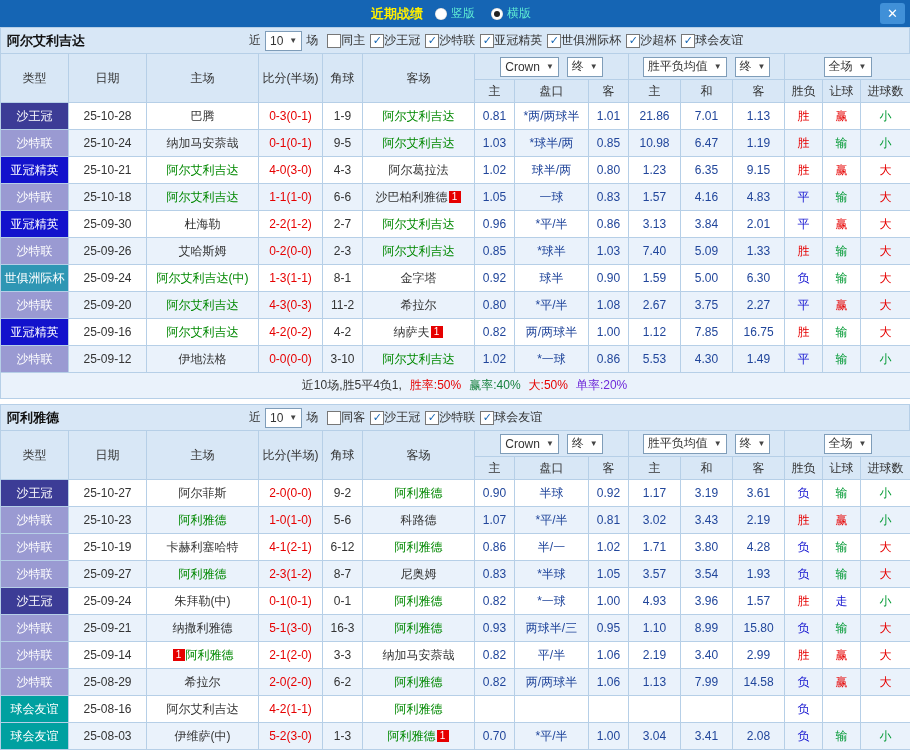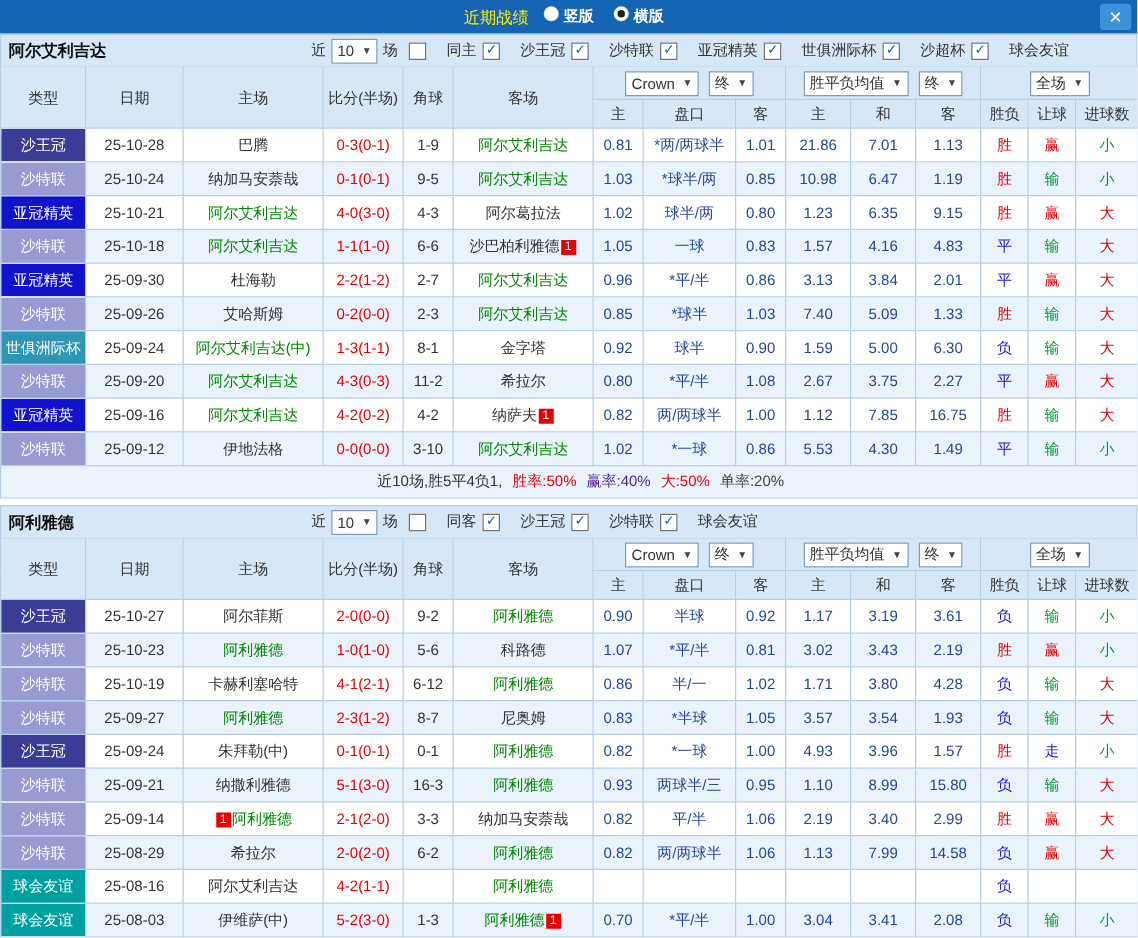--- a/index.html
+++ b/index.html
@@ -1,28 +1,28 @@
 <!DOCTYPE html>
 <html style="--topbar-bg: #1565b4; --title-yellow: #ffee00; --header-bg: #d8e7f6; --row-alt: #eaf2fb; --border: #b6cfe7; --score-red: #e60000; --odds-blue: #21469b; --team-green: #008800;"><head>
 <meta charset="utf-8">
 <style>
   html,body{margin:0;padding:0;}
   body{width:910px;background:#fff;color:#333;font-family:"Liberation Sans","DejaVu Sans",sans-serif;font-size:12px;}
   .topbar{height:27px;background:var(--topbar-bg,#1565b4);display:flex;align-items:center;justify-content:center;position:relative;}
-  .topbar .title{color:var(--title-yellow,#ffee00);font-weight:normal;font-size:13px;margin-right:4px;}
-  .radio{display:inline-flex;gap:4px;color:#ffffff;margin:0 8px;cursor:pointer;font-weight:bold;}
+  .topbar .title{color:var(--title-yellow,#ffee00);font-weight:bold;font-size:13px;margin-right:4px;}
+  .radio{display:inline-flex;align-items:center;gap:4px;color:#5eead4;margin:0 8px;cursor:pointer;}
   .rdot{width:12px;height:12px;border-radius:50%;background:#fff;box-shadow:inset 0 0 1px #888;position:relative;}
   .rdot.on::after{content:"";position:absolute;left:3px;top:3px;width:6px;height:6px;border-radius:50%;background:#222;}
   .close-btn{position:absolute;right:5px;top:3px;width:25px;height:21px;background:#4090d8;border-radius:3px;color:#fff;font-size:13px;line-height:21px;text-align:center;cursor:pointer;font-weight:bold;}
   .section-bar{height:25px;background:var(--header-bg,#d8e7f6);border:1px solid var(--border,#b6cfe7);border-bottom:none;display:flex;align-items:center;padding:0 6px;position:relative;}
   .section-bar .team{font-weight:bold;font-size:13px;color:#111;}
   .controls{position:absolute;left:248px;display:flex;align-items:center;gap:4px;}
   .sel{display:inline-flex;align-items:center;border:1px solid #7f9db9;background:#fff;height:18px;padding:0 4px;gap:6px;cursor:pointer;white-space:nowrap;}
   .sel .arr{font-size:8px;color:#444;}
-  .chk{display:inline-flex;align-items:center;gap:16px;margin-left:5px;cursor:pointer;white-space:nowrap;}
+  .chk{display:inline-flex;align-items:center;gap:0;margin-left:5px;cursor:pointer;white-space:nowrap;}
   .cb{width:12px;height:12px;background:#fff;border:1px solid #777;font-size:11px;line-height:11px;text-align:center;color:var(--topbar-bg,#1565b4);font-weight:bold;display:inline-block;}
   .filter-list{display:inline-flex;align-items:center;}
   table{width:910px;border-collapse:collapse;table-layout:fixed;}
   th,td{border:1px solid var(--border,#b6cfe7);text-align:center;overflow:hidden;white-space:nowrap;font-weight:normal;padding:0;}
   thead th{background:var(--header-bg,#d8e7f6);height:22px;color:#333;}
   thead tr.rowA th{height:25px;}
   tbody td{height:26px;background:#fff;}
   tr.alt td{background:var(--row-alt,#eaf2fb);}
   td.type-cell{color:#fff;}
   td.score{color:var(--score-red,#e60000);}
@@ -329,21 +329,21 @@
           <td class="odds">*一球</td>
           <td class="odds">0.86</td>
           <td class="odds">5.53</td>
           <td class="odds">4.30</td>
           <td class="odds">1.49</td>
           <td class="res" style="color: rgb(20, 20, 208);">平</td>
           <td class="res" style="color: rgb(0, 153, 51);">输</td>
           <td class="res" style="color: rgb(0, 153, 51);">小</td>
         </tr>
         <tr>
-          <td class="summary" colspan="15"><span style="color: rgb(51, 51, 51); margin-left: 22px;">近10场,胜5平4负1,</span><span style="color: rgb(230, 0, 0);">胜率:50%</span><span style="color: #4c1d95;">赢率:40%</span><span style="color: rgb(230, 0, 0);">大:50%</span><span style="color: #404040; text-align: center;">单率:20%</span></td>
+          <td class="summary" colspan="15"><span style="color: rgb(51, 51, 51); margin-left: 22px;">近10场,胜5平4负1,</span><span style="color: rgb(230, 0, 0);">胜率:50%</span><span style="color: #15803d;">赢率:40%</span><span style="color: rgb(230, 0, 0);">大:50%</span><span style="color: #6d28d9; text-align: center;">单率:20%</span></td>
         </tr>
       </tbody>
   </table>
 </section>
 
 <div class="gap"></div>
 
 <section>
   <div class="section-bar">
     <span class="team">阿利雅德</span>

